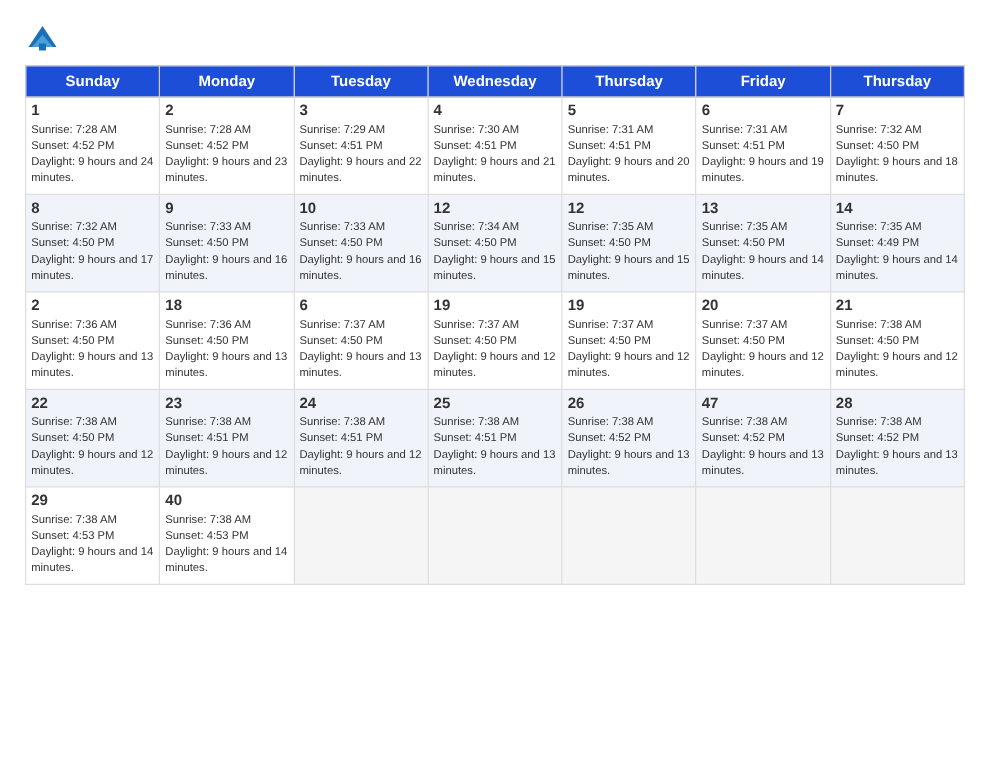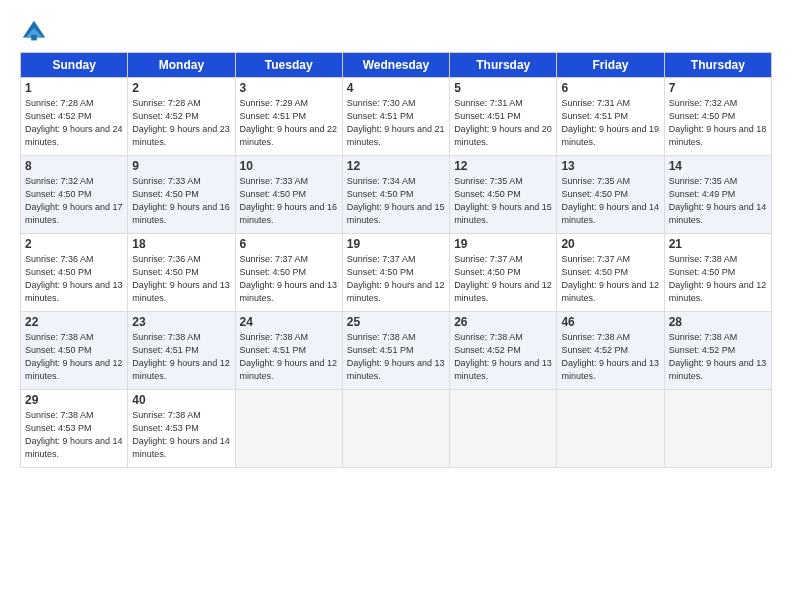--- a/index.html
+++ b/index.html
@@ -190,21 +190,21 @@
           <td><span class="day-num">22</span>
 <span class="day-info">Sunrise: 7:38 AM<br>Sunset: 4:50 PM<br>Daylight: 9 hours and 12 minutes.</span></td>
           <td><span class="day-num">23</span>
 <span class="day-info">Sunrise: 7:38 AM<br>Sunset: 4:51 PM<br>Daylight: 9 hours and 12 minutes.</span></td>
           <td><span class="day-num">24</span>
 <span class="day-info">Sunrise: 7:38 AM<br>Sunset: 4:51 PM<br>Daylight: 9 hours and 12 minutes.</span></td>
           <td><span class="day-num">25</span>
 <span class="day-info">Sunrise: 7:38 AM<br>Sunset: 4:51 PM<br>Daylight: 9 hours and 13 minutes.</span></td>
           <td><span class="day-num">26</span>
 <span class="day-info">Sunrise: 7:38 AM<br>Sunset: 4:52 PM<br>Daylight: 9 hours and 13 minutes.</span></td>
-          <td><span class="day-num">46</span>
+          <td><span class="day-num">47</span>
 <span class="day-info">Sunrise: 7:38 AM<br>Sunset: 4:52 PM<br>Daylight: 9 hours and 13 minutes.</span></td>
           <td><span class="day-num">28</span>
 <span class="day-info">Sunrise: 7:38 AM<br>Sunset: 4:52 PM<br>Daylight: 9 hours and 13 minutes.</span></td>
         </tr>
         <tr>
           <td><span class="day-num">29</span>
 <span class="day-info">Sunrise: 7:38 AM<br>Sunset: 4:53 PM<br>Daylight: 9 hours and 14 minutes.</span></td>
           <td><span class="day-num">40</span>
 <span class="day-info">Sunrise: 7:38 AM<br>Sunset: 4:53 PM<br>Daylight: 9 hours and 14 minutes.</span></td>
           <td class="empty"></td>

